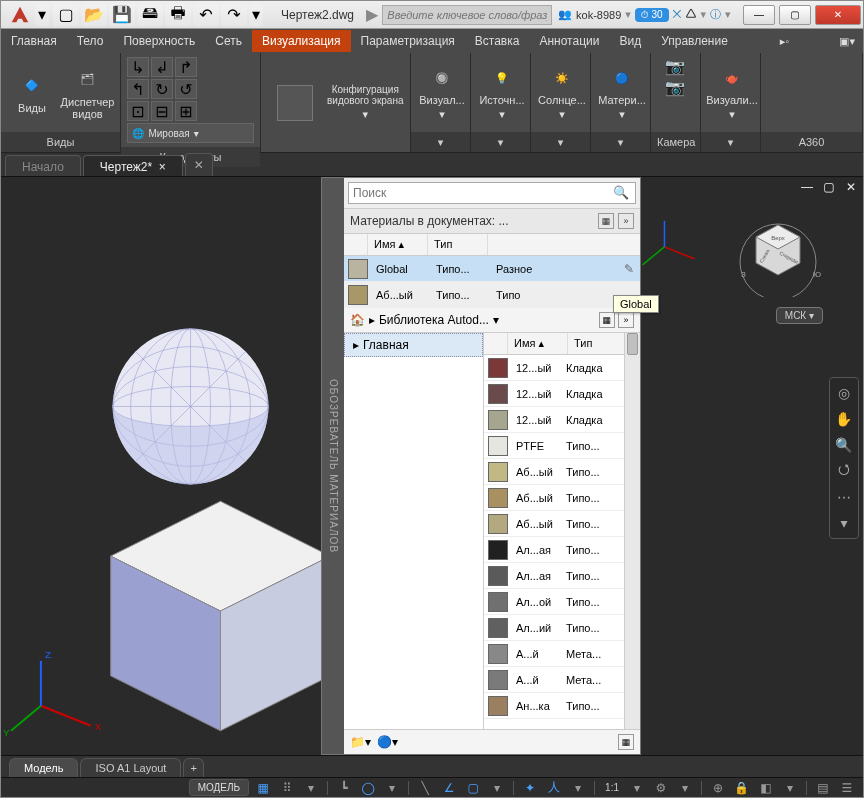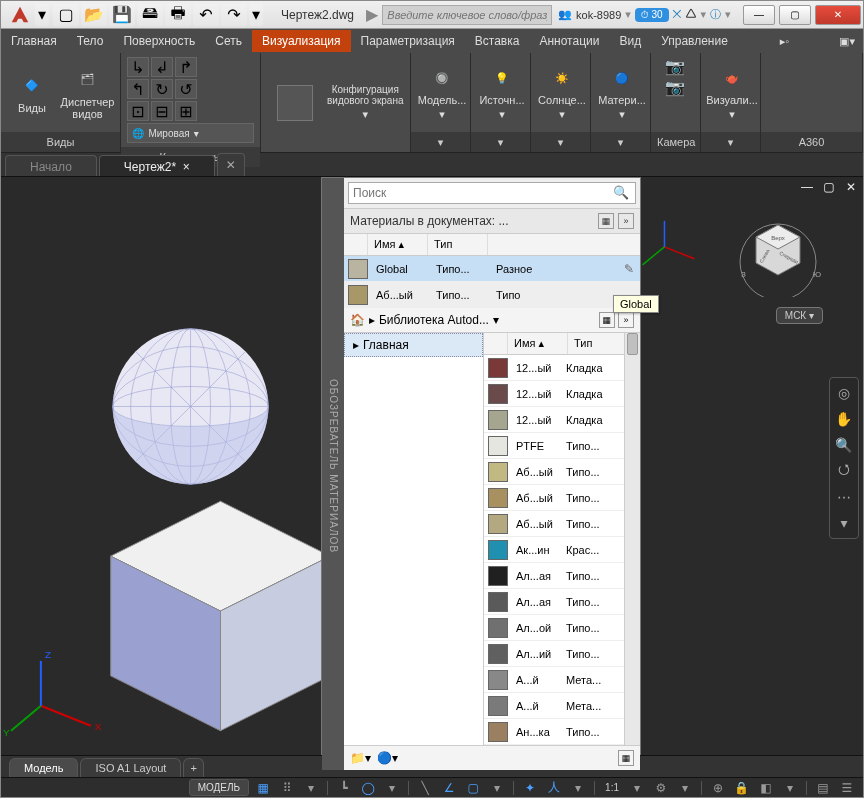--- a/index.html
+++ b/index.html
@@ -34,21 +34,21 @@
 .panel-body { flex:1; display:flex; align-items:center; padding: 4px 6px; gap:4px; }
 .panel-title { height: 20px; background: #3a3a3a; color: #ccc; font-size: 11px; text-align:center; line-height:20px; padding: 0 6px; }
 .bigbtn { display:flex; flex-direction:column; align-items:center; justify-content:center; color:#ddd; font-size:11px; min-width:50px; gap:2px; text-align:center;}
 .bigbtn .ico { width:28px; height:28px; display:flex;align-items:center;justify-content:center;}
 .smallgrid { display:grid; grid-template-columns:repeat(3,22px); grid-auto-rows:20px; gap:2px; }
 .smallgrid div { background:#555; border:1px solid #666; display:flex;align-items:center;justify-content:center;}
 .combo { background:#555; color:#ddd; font-size:10px; padding:2px 4px; border:1px solid #666; height:20px; display:flex;align-items:center;}
 
 
 .doctabs { height:24px; background:#333; display:flex; align-items:end; border-bottom:1px solid #111; padding-left:4px; }
-.doctab { padding:4px 24px 2px; font-size:12px; color:#aaa; border:1px solid #555; border-bottom:none; margin-right:2px; background:#3a3a3a; border-radius:4px 4px 0 0;}
+.doctab { padding:4px 16px 2px; font-size:12px; color:#aaa; border:1px solid #555; border-bottom:none; margin-right:2px; background:#3a3a3a; border-radius:4px 4px 0 0;}
 .doctab.inactive { color:#888; }
 .doctab.active { background:#2a2a2a; color:#eee; }
 
 
 .workspace { position:relative; background:#2a2a2a; height: calc(100% - 28px - 24px - 100px - 24px - 22px - 20px); }
 .vp-label { position:absolute; top:4px; left:8px; color:#ddd; font-size:12px; }
 .canvas3d { position:absolute; inset:0; }
 
 
 .matpanel { position:absolute; top:0; left:320px; width:320px; height:100%; background:#eee; border:1px solid #777; display:flex; flex-direction:column; font-size:12px; }
@@ -209,21 +209,21 @@
       <div class="panel-body">
         <div class="bigbtn" style="width:56px;">
             <div class="ico" style="width:36px;height:36px;border:1px solid #777;background:#555;"></div>
           </div>
         <div class="bigbtn"><span style="white-space:pre-line;font-size:10px">Конфигурация
 видового экрана</span>▾</div>
       </div>
     </div>
     <div class="panel" style="width:60px">
         <div class="panel-body">
-          <div class="bigbtn"><div class="ico">🔘</div><span>Модель...</span>▾</div>
+          <div class="bigbtn"><div class="ico">🔘</div><span>Визуал...</span>▾</div>
         </div>
         <div class="panel-title">▾</div>
       </div>
     <div class="panel" style="width:60px">
         <div class="panel-body">
           <div class="bigbtn"><div class="ico">💡</div><span>Источн...</span>▾</div>
         </div>
         <div class="panel-title">▾</div>
       </div>
     <div class="panel" style="width:60px">
@@ -429,25 +429,20 @@
                     <div class="swatch" style="background:#a89060"></div>
     <div class="cel" style="width:50px">Аб...ый</div>
     <div class="cel" style="flex:1">Типо...</div>
                   </div>
                   <div class="tblrow">
                     <div class="swatch" style="background:#b4a880"></div>
     <div class="cel" style="width:50px">Аб...ый</div>
     <div class="cel" style="flex:1">Типо...</div>
                   </div>
                   <div class="tblrow">
-                    <div class="swatch" style="background:#2090b0"></div>
-    <div class="cel" style="width:50px">Ак...ин</div>
-    <div class="cel" style="flex:1">Крас...</div>
-                  </div>
-                  <div class="tblrow">
                     <div class="swatch" style="background:#202020"></div>
     <div class="cel" style="width:50px">Ал...ая</div>
     <div class="cel" style="flex:1">Типо...</div>
                   </div>
                   <div class="tblrow">
                     <div class="swatch" style="background:#5a5a5a"></div>
     <div class="cel" style="width:50px">Ал...ая</div>
     <div class="cel" style="flex:1">Типо...</div>
                   </div>
                   <div class="tblrow">

